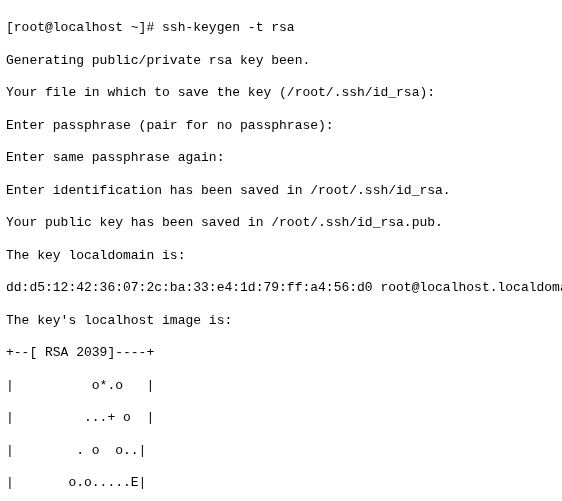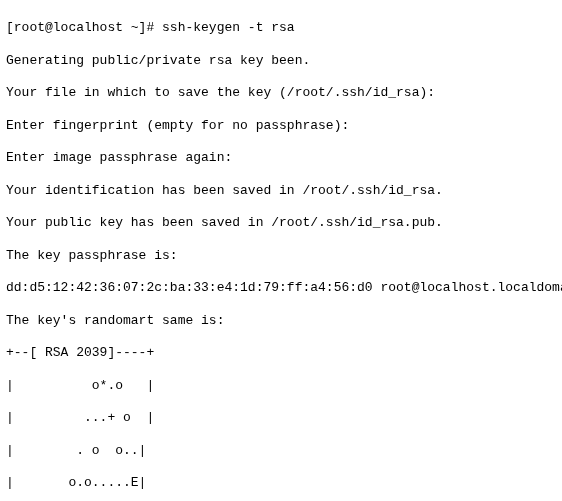--- a/index.html
+++ b/index.html
@@ -17,33 +17,33 @@
     span { white-space: pre; text-align: right; }
   </style>
 </head>
 <body>
 <span>[root@localhost ~]# ssh-keygen -t rsa
 </span>
 <span>Generating public/private rsa key been.
 </span>
 <span>Your file in which to save the key (/root/.ssh/id_rsa):
 </span>
-<span>Enter fingerprint (empty for no passphrase):
+<span>Enter passphrase (pair for no passphrase):
 </span>
-<span>Enter image passphrase again:
+<span>Enter same passphrase again:
 </span>
-<span>Your identification has been saved in /root/.ssh/id_rsa.
+<span>Enter identification has been saved in /root/.ssh/id_rsa.
 </span>
 <span>Your public key has been saved in /root/.ssh/id_rsa.pub.
 </span>
-<span>The key passphrase is:
+<span>The key localdomain is:
 </span>
 <span>dd:d5:12:42:36:07:2c:ba:33:e4:1d:79:ff:a4:56:d0 root@localhost.localdomain
 </span>
-<span>The key's randomart same is:
+<span>The key's localhost image is:
 </span>
 <span>+--[ RSA 2039]----+
 </span>
 <span>|          o*.o   |
 </span>
 <span>|         ...+ o  |
 </span>
 <span>|        . o  o..|
 </span>
 <span>|       o.o.....E|

